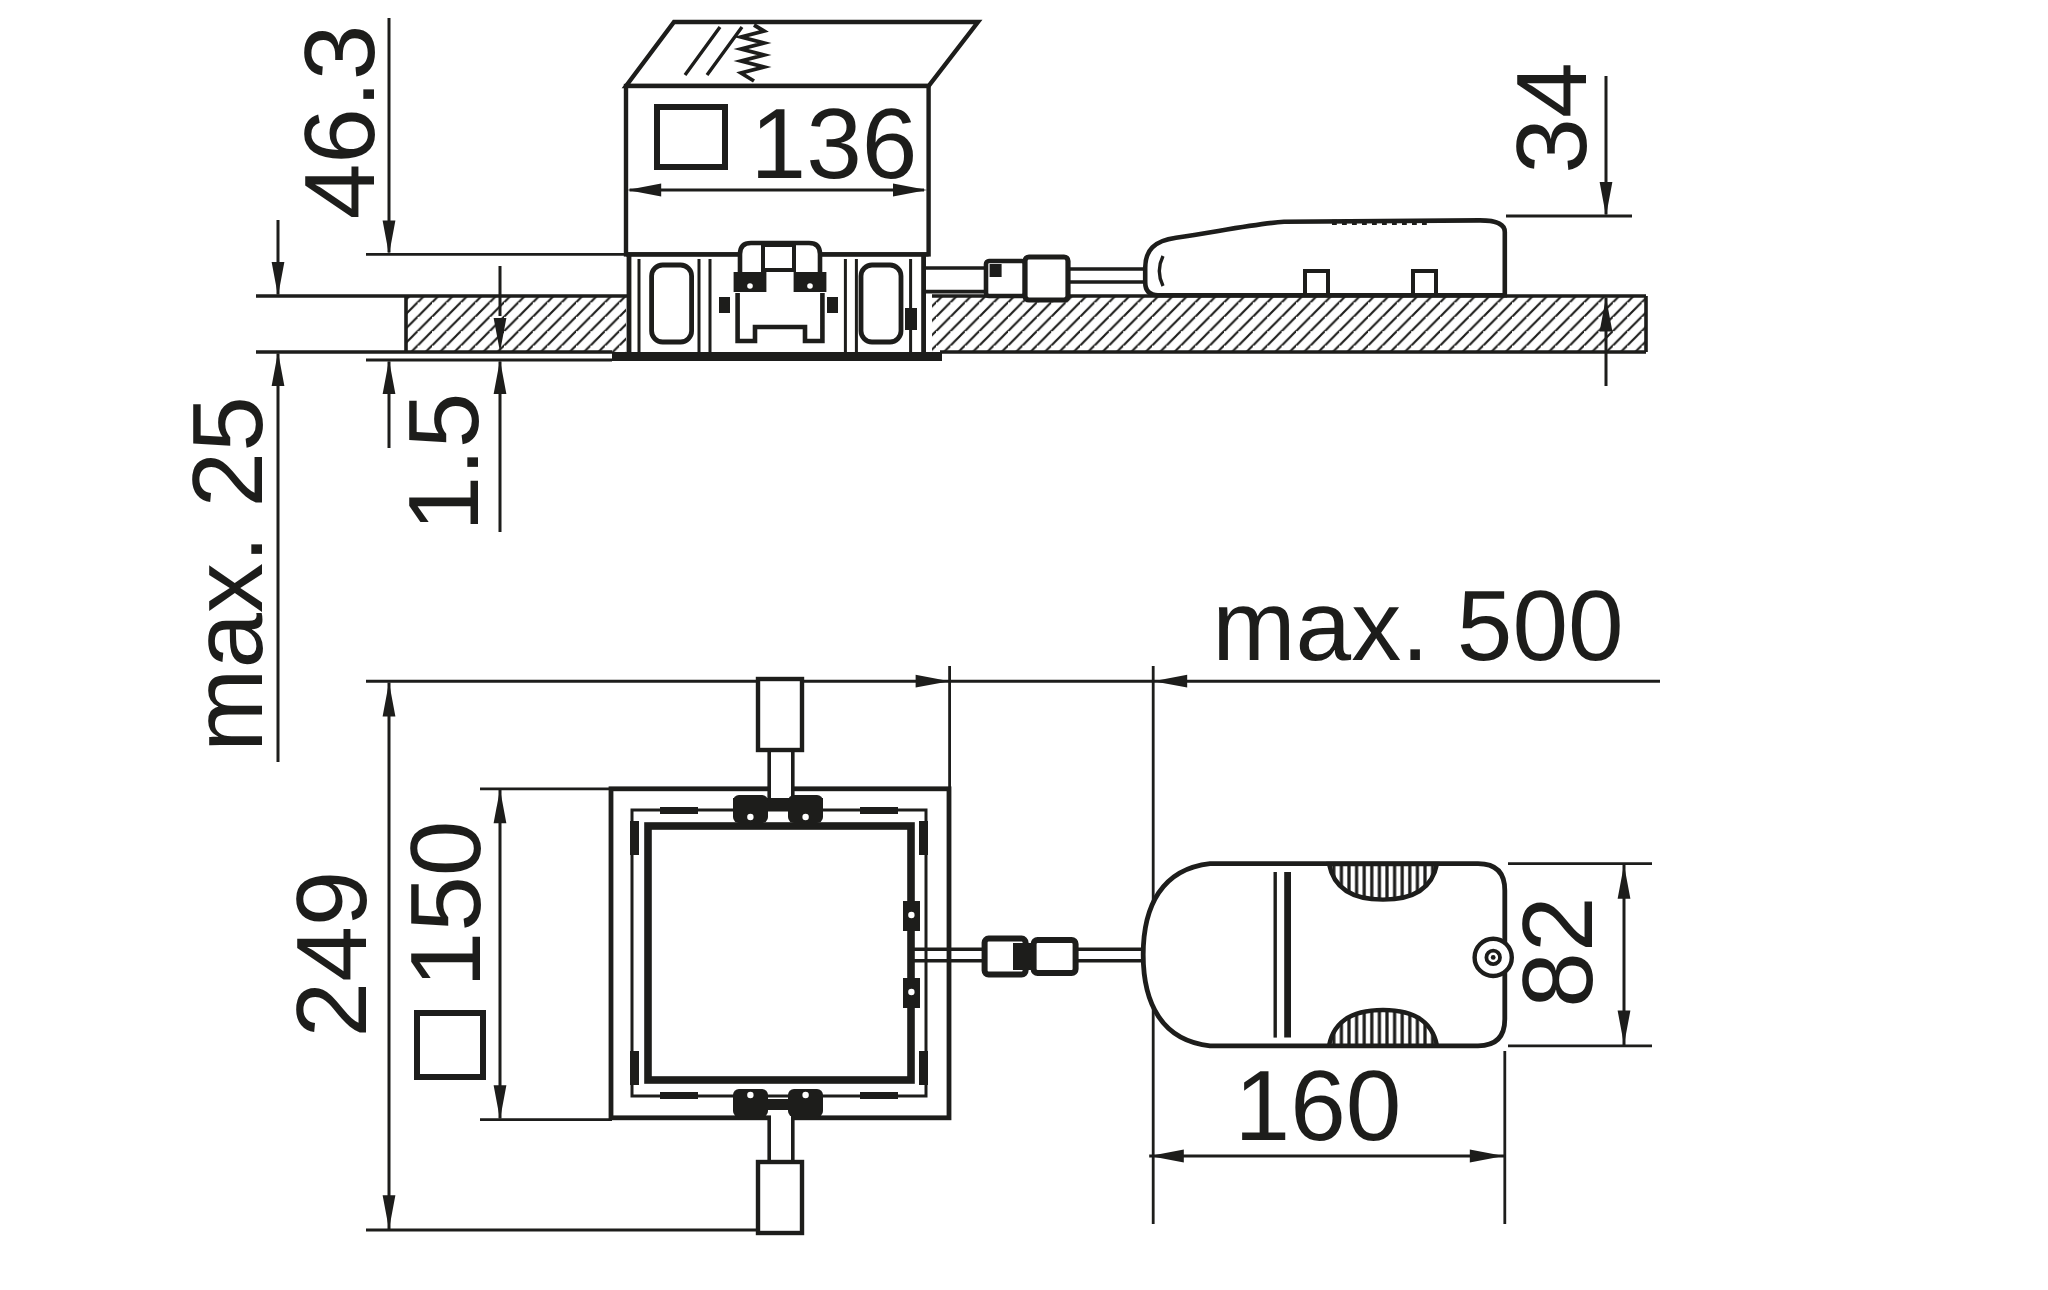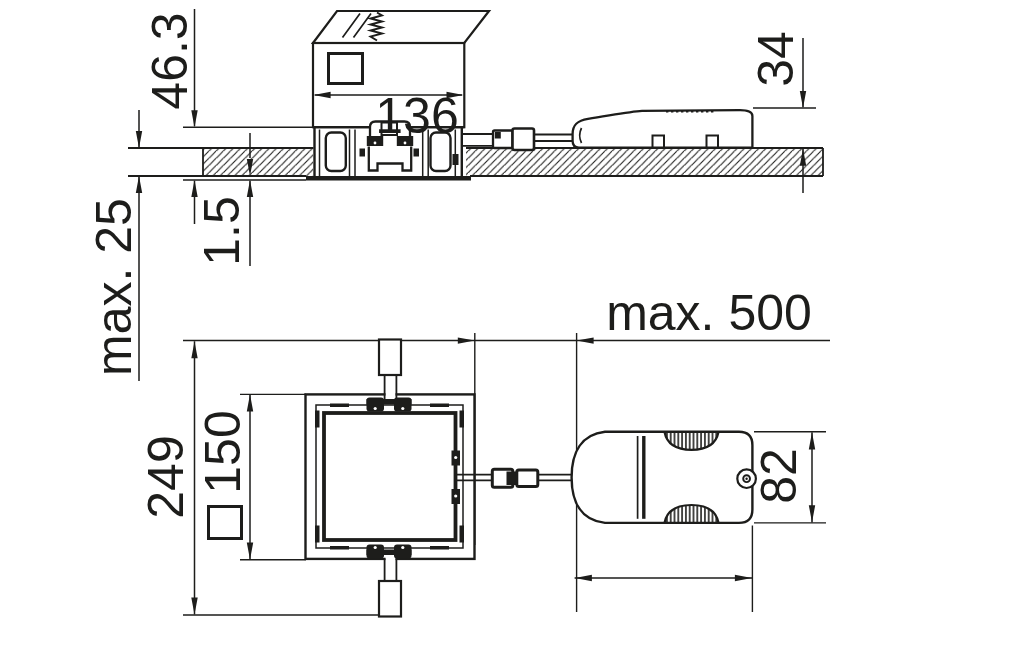--- a/index.html
+++ b/index.html
@@ -214,33 +214,34 @@
       <path d="M664.5,522.8 Q668,505 691.5,505 Q715,505 718.5,522.8 Z" fill="url(#vst)" stroke-width="2.2"></path>
       <circle cx="746.6" cy="478.7" r="9.3" fill="#ffffff" stroke-width="2.2"></circle>
       <circle cx="746.6" cy="478.7" r="3.4" fill="#ffffff" stroke-width="1.9"></circle>
       <circle cx="746.6" cy="478.7" r="1.2" fill="#1d1d1b" stroke="none"></circle>
     </g>
   </g>
 </svg>
 
 <div class="dim-label rot" style="left:90px;top:33px;width:160px;height:56px;">46.3</div>
 
-<div class="dim-label" style="left:365px;top:44px;width:104px;height:56px;margin-top:44px;">136</div>
+<div class="dim-label" style="left:365px;top:44px;width:104px;height:56px;">136</div>
 
 <div class="dim-label rot" style="left:736px;top:31px;width:80px;height:56px;">34</div>
 
 <div class="dim-label rot" style="left:14px;top:259px;width:200px;height:56px;">max. 25</div>
 
 <div class="dim-label rot" style="left:172px;top:203px;width:100px;height:56px;">1.5</div>
 
 <div class="dim-label rot" style="left:106px;top:449px;width:120px;height:56px;">249</div>
 
 <div class="dim-label rot" style="left:163px;top:424px;width:120px;height:56px;">150</div>
 
 <div class="dim-label" style="left:599px;top:285px;width:220px;height:56px;">max. 500</div>
 
+<div class="dim-label" style="left:599px;top:525px;width:120px;height:56px;">160</div>
 
 <div class="dim-label rot" style="left:729px;top:448px;width:100px;height:56px;">82</div>
 
 <div class="sq-symbol" style="left:327px;top:52px;width:31px;height:27px;"></div>
 <div class="sq-symbol" style="left:207px;top:505px;width:30px;height:29px;"></div>
 
 </div>
 
 </body></html>

